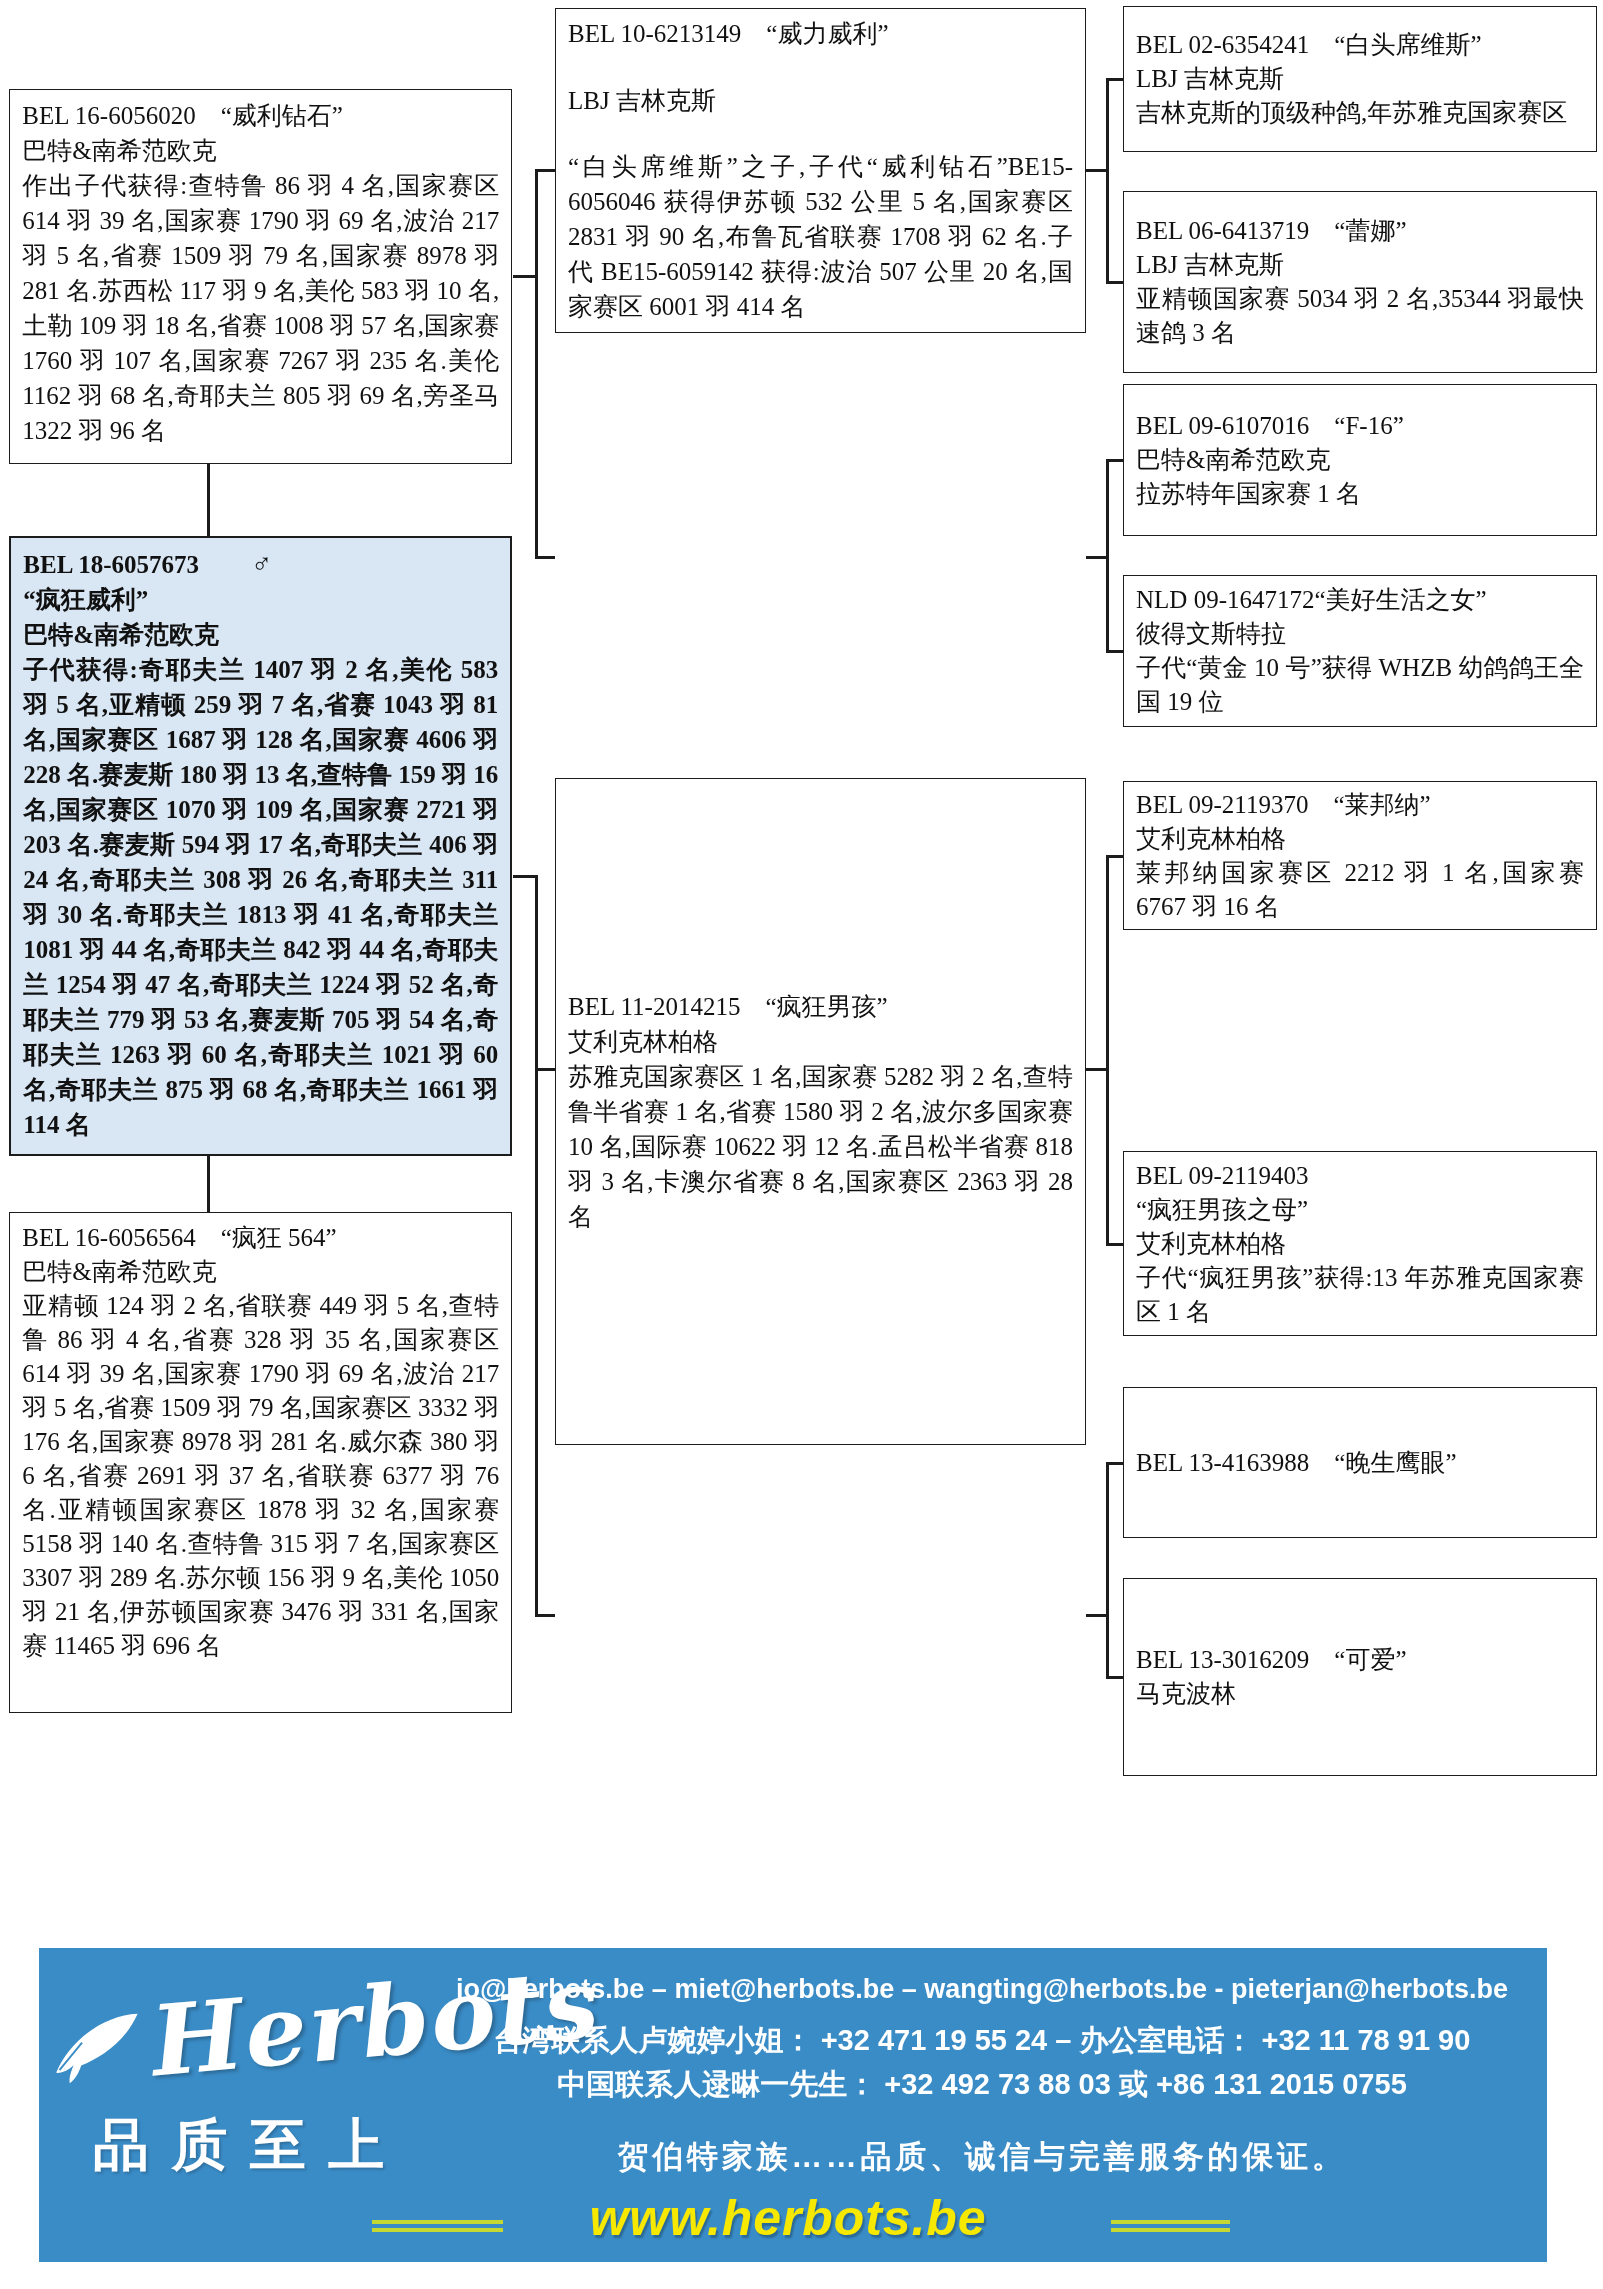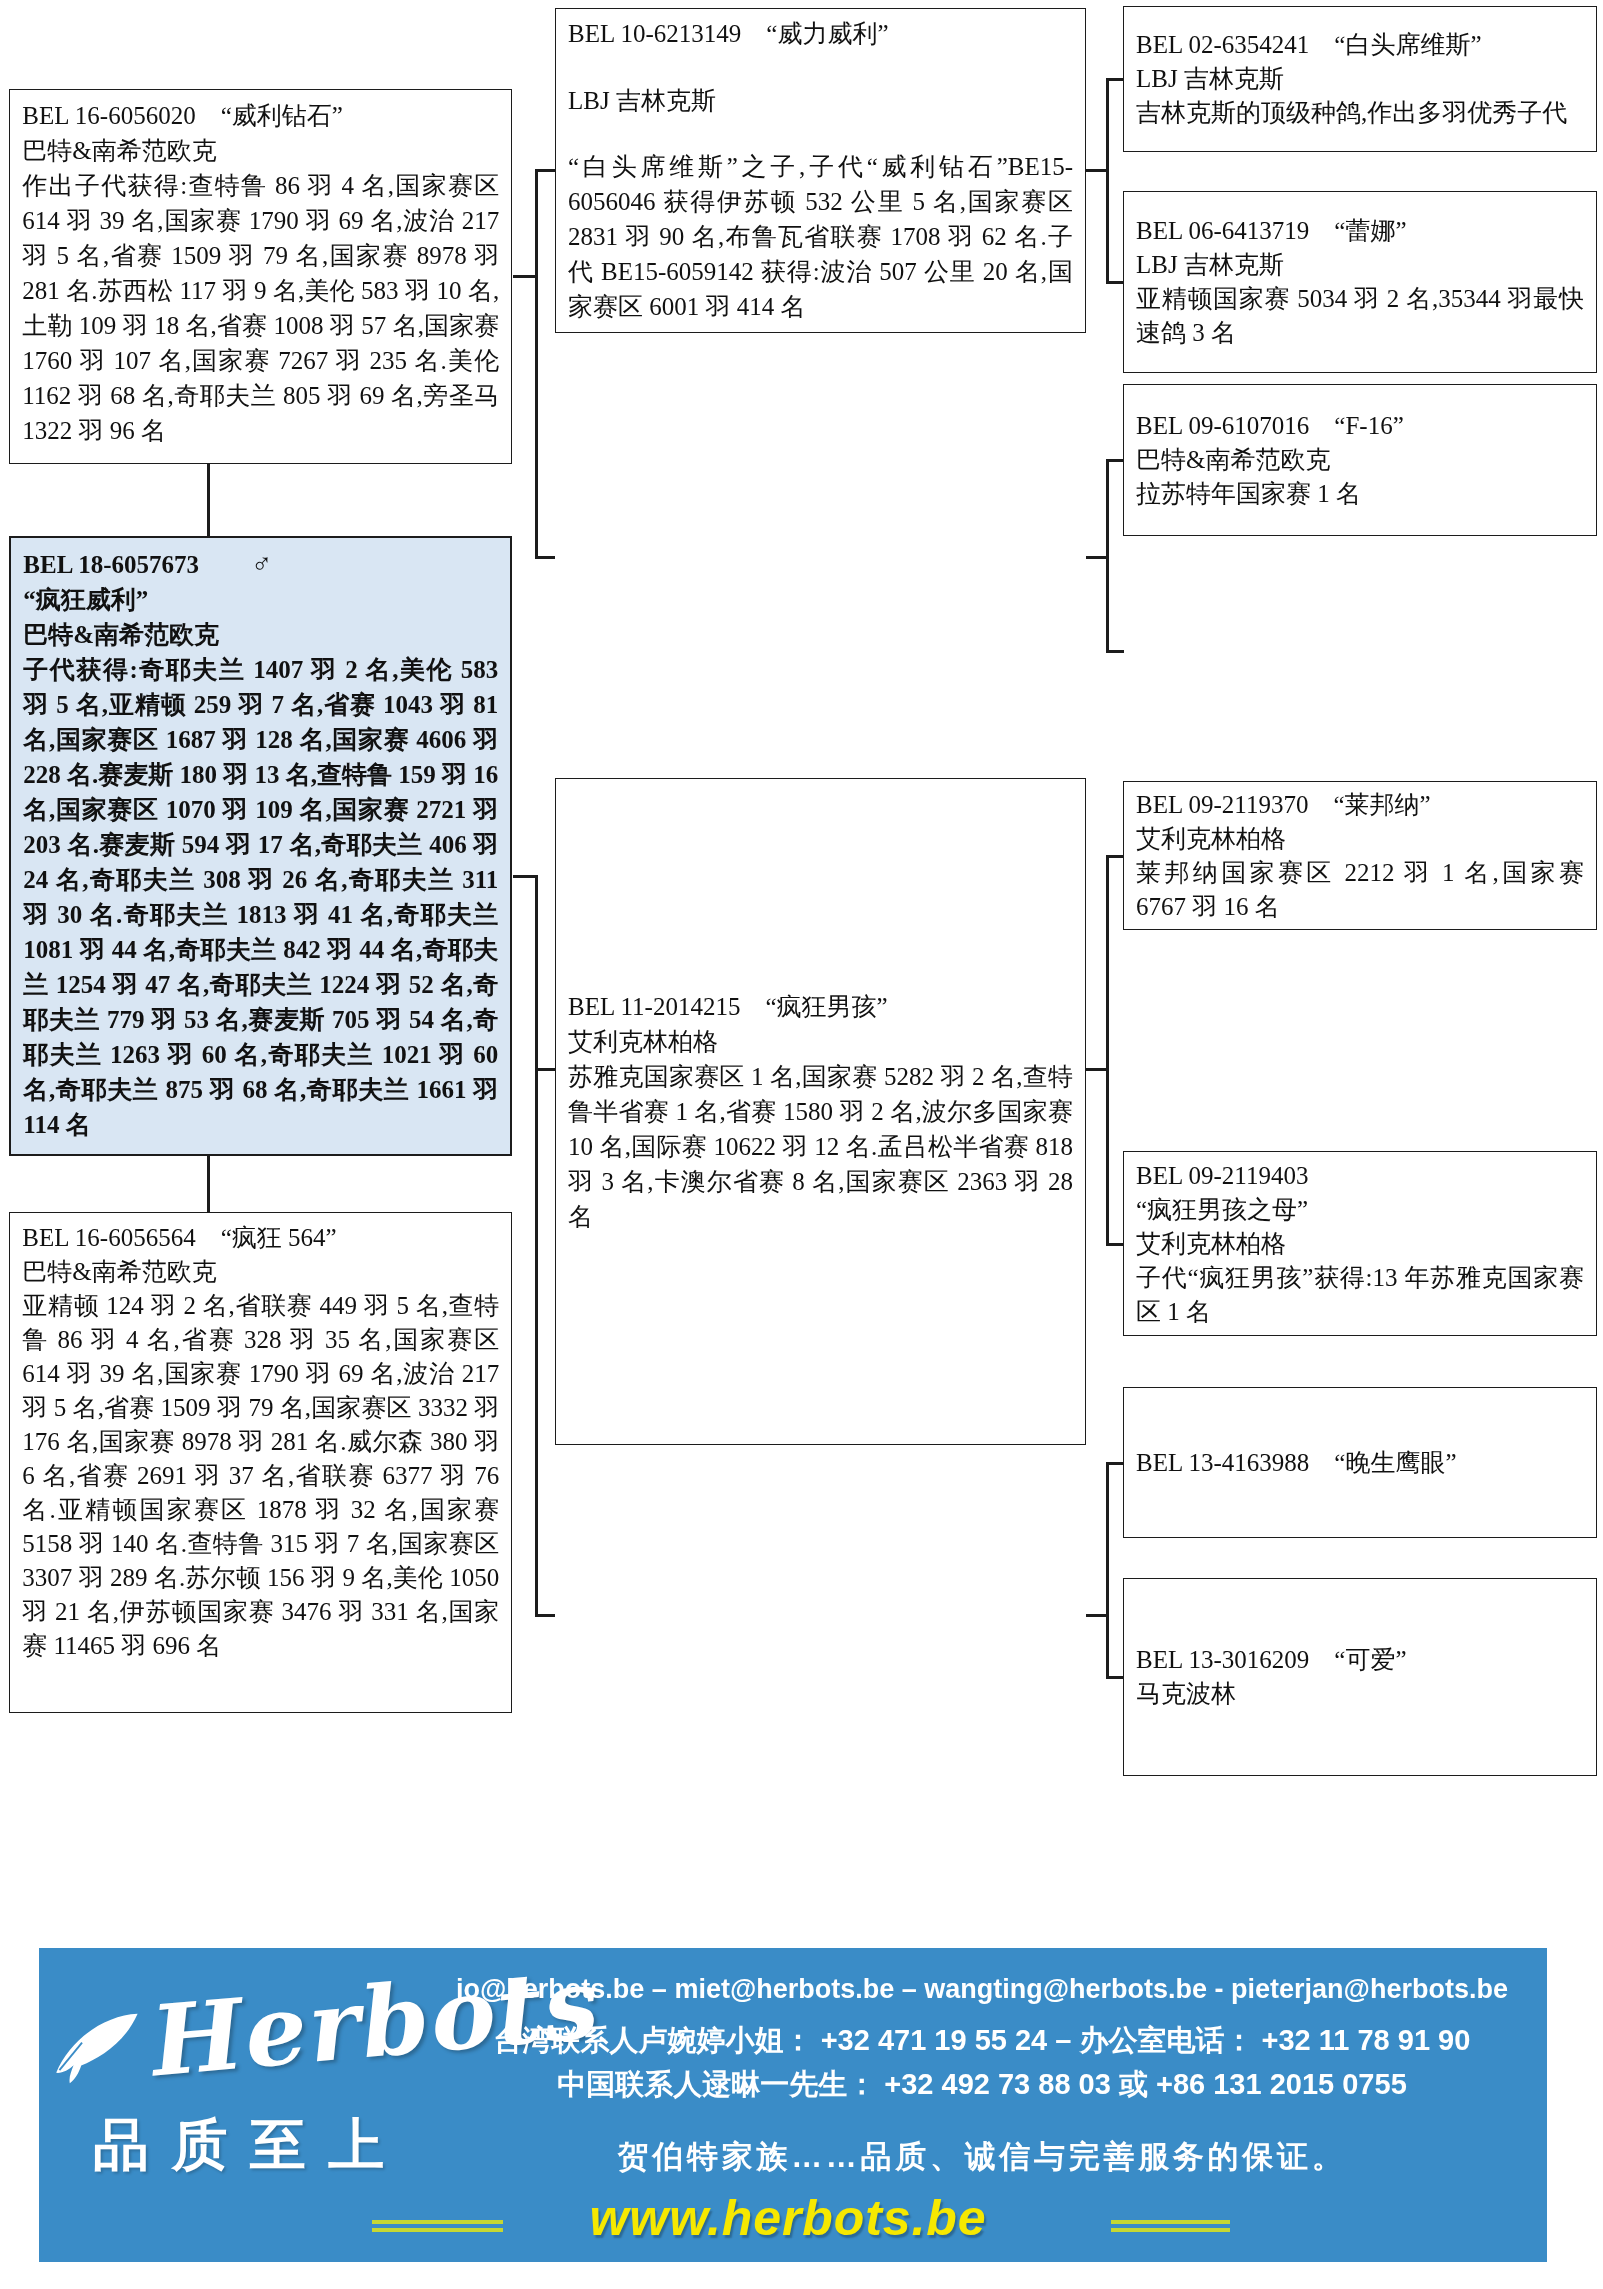--- a/index.html
+++ b/index.html
@@ -113,35 +113,40 @@
   <div class="box m3 vcenter">
     <div class="t">BEL 11-2014215　“疯狂男孩”</div>
     <div>艾利克林柏格</div>
     <div class="b">苏雅克国家赛区 1 名,国家赛 5282 羽 2 名,查特鲁半省赛 1 名,省赛 1580 羽 2 名,波尔多国家赛 10 名,国际赛 10622 羽 12 名.孟吕松半省赛 818 羽 3 名,卡澳尔省赛 8 名,国家赛区 2363 羽 28 名</div>
   </div>
 
 
   <div class="box rbox r1 vcenter">
     <div class="t">BEL 02-6354241　“白头席维斯”</div>
     <div>LBJ 吉林克斯</div>
-    <div class="b">吉林克斯的顶级种鸽,作出多羽优秀子代</div>
+    <div class="b">吉林克斯的顶级种鸽,年苏雅克国家赛区</div>
   </div>
 
   <div class="box rbox r2 vcenter">
     <div class="t">BEL 06-6413719　“蕾娜”</div>
     <div>LBJ 吉林克斯</div>
     <div class="b">亚精顿国家赛 5034 羽 2 名,35344 羽最快速鸽 3 名</div>
   </div>
 
   <div class="box rbox r3 vcenter">
     <div class="t">BEL 09-6107016　“F-16”</div>
     <div>巴特&amp;南希范欧克</div>
     <div class="b">拉苏特年国家赛 1 名</div>
   </div>
 
+  <div class="box rbox r4 vcenter">
+    <div class="t">NLD 09-1647172“美好生活之女”</div>
+    <div>彼得文斯特拉</div>
+    <div class="b">子代“黄金 10 号”获得 WHZB 幼鸽鸽王全国 19 位</div>
+  </div>
 
   <div class="box rbox r5 vcenter">
     <div class="t">BEL 09-2119370　“莱邦纳”</div>
     <div>艾利克林柏格</div>
     <div class="b">莱邦纳国家赛区 2212 羽 1 名,国家赛 6767 羽 16 名</div>
   </div>
 
   <div class="box rbox r6 vcenter">
     <div class="t">BEL 09-2119403</div>
     <div>“疯狂男孩之母”</div>

